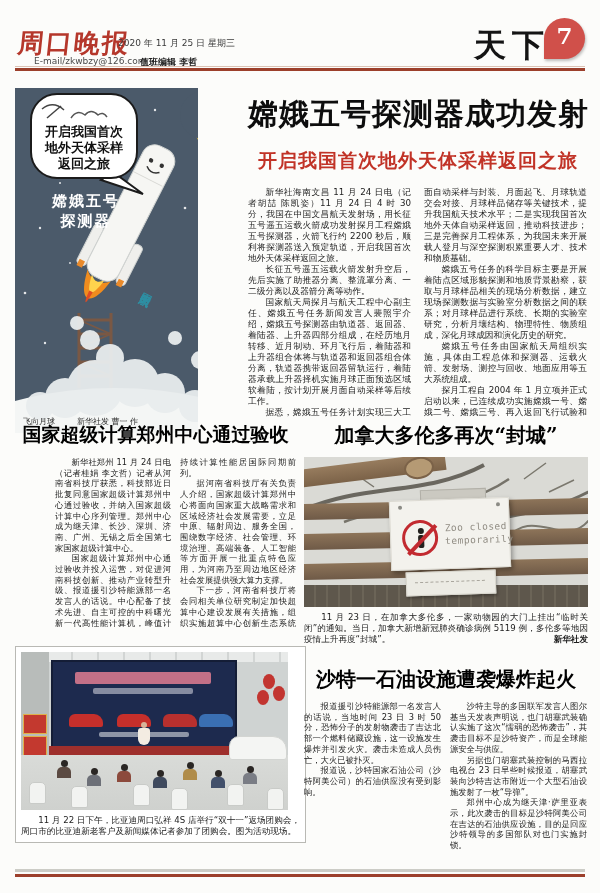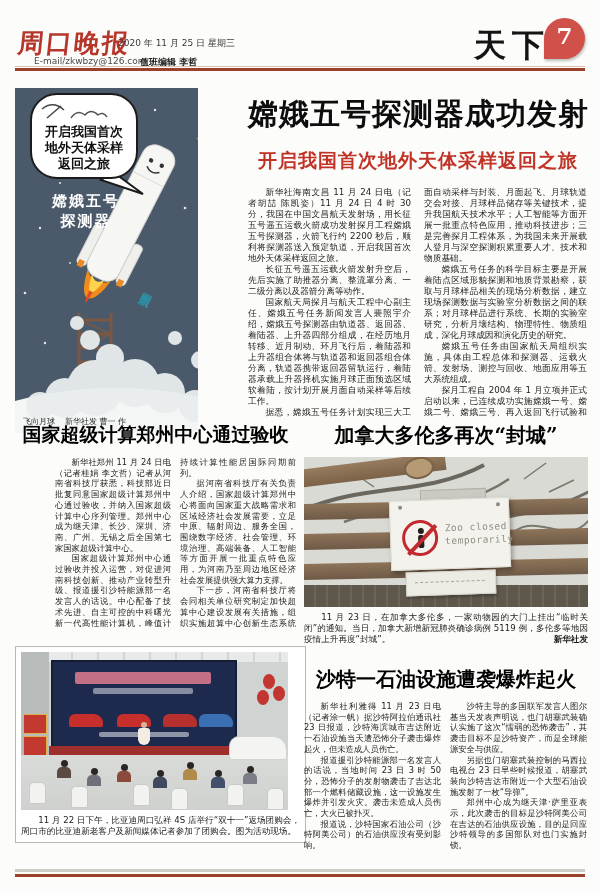--- a/index.html
+++ b/index.html
@@ -22,21 +22,21 @@
   #pin span{position:absolute;left:0;top:4px;width:100%;text-align:center;color:#fff;
        font-size:23px;font-weight:bold;font-family:"DejaVu Serif",serif;}
   #header-rule-light{left:15px;top:66px;width:570px;height:1px;background:#dcc2b4;}
   #header-rule{left:15px;top:68px;width:570px;height:3px;background:#9c3f2b;}
 
   
   #cartoon{left:15px;top:88px;width:183px;height:345px;background:#4b5a6a;overflow:hidden;}
   #rocket-text{left:116px;top:194px;height:56px;writing-mode:vertical-rl;
       transform:rotate(27deg);color:#2e8fa3;font-size:11px;font-weight:bold;letter-spacing:1px;}
   #cartoon-caption{left:8px;top:328px;width:210px;font-size:8px;color:#2b2b2b;}
-  #cartoon-caption .cap-credit{margin-left:10px;}
+  #cartoon-caption .cap-credit{margin-left:22px;}
 
   
   #lead{left:248px;top:94px;width:340px;}
   #lead-headline{margin:0;font-size:30px;font-weight:bold;letter-spacing:1px;color:#0d0d0d;
       font-family:"DejaVu Serif",serif;white-space:nowrap;}
   #lead-subhead{margin-top:13px;text-align:center;font-size:19px;font-weight:bold;
       color:#c13327;letter-spacing:1px;}
   #lead-cols{margin-top:13px;display:flex;gap:13px;height:230px;overflow:hidden;
       font-size:8.7px;line-height:11px;}
   #lead-cols .col{width:163px;}
@@ -227,21 +227,21 @@
     <h1 id="lead-headline">嫦娥五号探测器成功发射</h1>
     <div id="lead-subhead">开启我国首次地外天体采样返回之旅</div>
     <div id="lead-cols">
       <div class="col">
         <p>新华社海南文昌 11 月 24 日电（记者胡喆 陈凯姿）11 月 24 日 4 时 30 分，我国在中国文昌航天发射场，用长征五号遥五运载火箭成功发射探月工程嫦娥五号探测器，火箭飞行约 2200 秒后，顺利将探测器送入预定轨道，开启我国首次地外天体采样返回之旅。</p>
         <p>长征五号遥五运载火箭发射升空后，先后实施了助推器分离、整流罩分离、一二级分离以及器箭分离等动作。</p>
         <p>国家航天局探月与航天工程中心副主任、嫦娥五号任务新闻发言人裴照宇介绍，嫦娥五号探测器由轨道器、返回器、着陆器、上升器四部分组成，在经历地月转移、近月制动、环月飞行后，着陆器和上升器组合体将与轨道器和返回器组合体分离，轨道器携带返回器留轨运行，着陆器承载上升器择机实施月球正面预选区域软着陆，按计划开展月面自动采样等后续工作。</p>
         <p>据悉，嫦娥五号任务计划实现三大工程目标：一是突破窄窗口多轨道装订发射、月</p>
       </div>
       <div class="col">
-        <p class="cont">面自动采样与封装、月面起飞、月球轨道交会对接、月球样品储存等关键技术，提升我国航天技术水平；人工智能等方面开展一批重点特色应用，推动科技进步；三是完善探月工程体系，为我国未来开展载人登月与深空探测积累重要人才、技术和物质基础。</p>
+        <p class="cont">面自动采样与封装、月面起飞、月球轨道交会对接、月球样品储存等关键技术，提升我国航天技术水平；二是实现我国首次地外天体自动采样返回，推动科技进步；三是完善探月工程体系，为我国未来开展载人登月与深空探测积累重要人才、技术和物质基础。</p>
         <p>嫦娥五号任务的科学目标主要是开展着陆点区域形貌探测和地质背景勘察，获取与月球样品相关的现场分析数据，建立现场探测数据与实验室分析数据之间的联系；对月球样品进行系统、长期的实验室研究，分析月壤结构、物理特性、物质组成，深化月球成因和演化历史的研究。</p>
         <p>嫦娥五号任务由国家航天局组织实施，具体由工程总体和探测器、运载火箭、发射场、测控与回收、地面应用等五大系统组成。</p>
         <p>探月工程自 2004 年 1 月立项并正式启动以来，已连续成功实施嫦娥一号、嫦娥二号、嫦娥三号、再入返回飞行试验和嫦娥四号等五次任务。此次发射任务是长征系列运载火箭的第 353 次飞行。</p>
       </div>
     </div>
   </div>
 
   <div class="abs" id="super">
     <h2 class="art-head">国家超级计算郑州中心通过验收</h2>
     <div class="cols2">
@@ -356,21 +356,20 @@
       <div class="chair" style="left:206px;top:132px"></div>
       <div class="chair" style="left:246px;top:136px"></div>
     </div>
     <p class="photo-caption">11 月 22 日下午，比亚迪周口弘祥 4S 店举行“双十一”返场团购会，周口市的比亚迪新老客户及新闻媒体记者参加了团购会。图为活动现场。</p>
   </div>
 
   <div class="abs" id="saudi">
     <h2 class="art-head">沙特一石油设施遭袭爆炸起火</h2>
     <div class="cols2">
       <div class="col">
-        <p>新华社利雅得 11 月 23 日电（记者涂一帆）据沙特阿拉伯通讯社 23 日报道，沙特海滨城市吉达附近一石油设施当天遭恐怖分子袭击爆炸起火，但未造成人员伤亡。</p>
         <p>报道援引沙特能源部一名发言人的话说，当地时间 23 日 3 时 50 分，恐怖分子的发射物袭击了吉达北部一个燃料储藏设施，这一设施发生爆炸并引发火灾。袭击未造成人员伤亡，大火已被扑灭。</p>
         <p>报道说，沙特国家石油公司（沙特阿美公司）的石油供应没有受到影响。</p>
       </div>
       <div class="col">
         <p>沙特主导的多国联军发言人图尔基当天发表声明说，也门胡塞武装确认实施了这次“懦弱的恐怖袭击”，其袭击目标不是沙特资产，而是全球能源安全与供应。</p>
         <p>另据也门胡塞武装控制的马西拉电视台 23 日早些时候报道，胡塞武装向沙特吉达市附近一个大型石油设施发射了一枚“导弹”。</p>
         <p>郑州中心成为继天津·萨里亚表示，此次袭击的目标是沙特阿美公司在吉达的石油供应设施，目的是回应沙特领导的多国部队对也门实施封锁。</p>
       </div>
     </div>
   </div>

